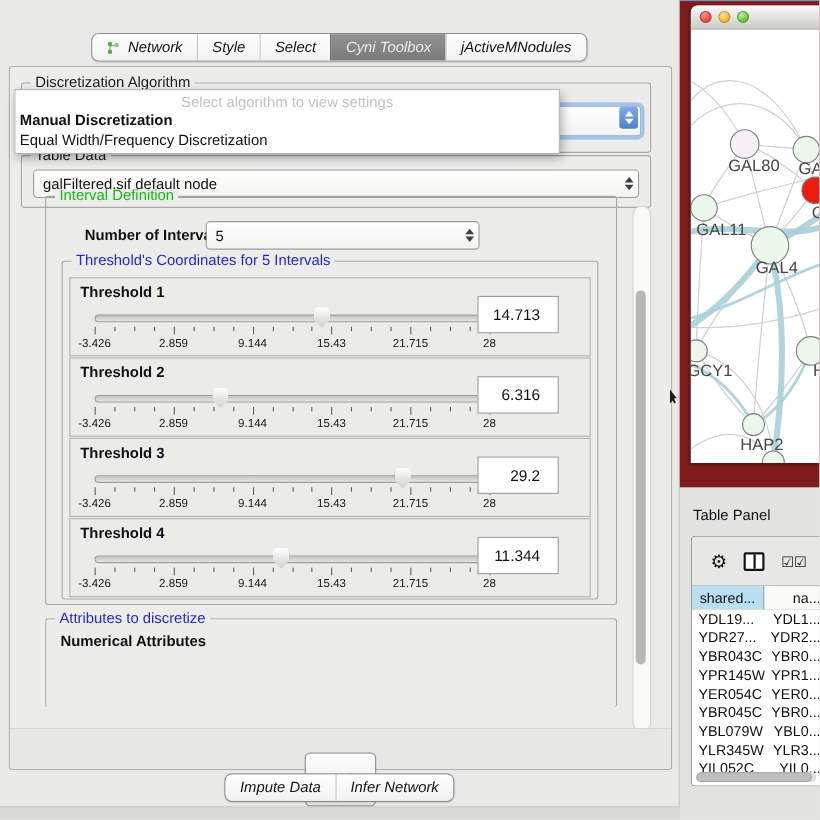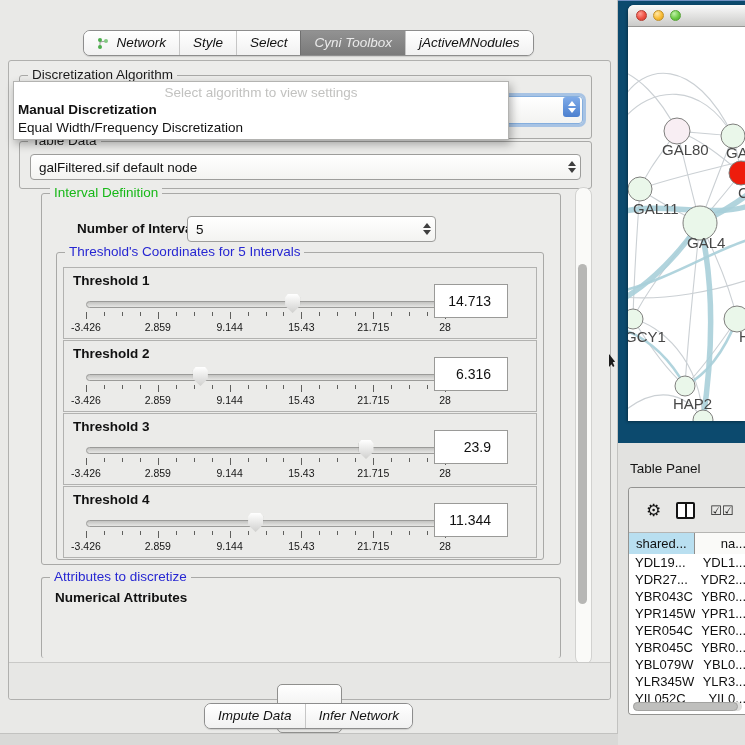--- a/index.html
+++ b/index.html
@@ -48,21 +48,21 @@
   .stepper.blue .up{border-bottom-color:#fff;}
   .stepper.blue .down{border-top-color:#fff;}
   
   .popup{position:absolute;left:4px;top:20px;width:494px;height:57px;background:#fff;z-index:30;
          border:1px solid #b3b3b1;box-shadow:2px 4px 9px rgba(0,0,0,.32);}
   .popup-hint{height:19px;line-height:21px;text-align:center;color:#c2c2c0;font-size:13.5px;}
   .popup-opt{height:18px;line-height:18px;padding-left:4px;font-size:13.5px;white-space:nowrap;}
   .td-group{left:10px;top:80px;right:18px;height:46px;}
   .td-combo{position:absolute;left:10px;right:10px;top:12px;height:24px;}
   
-  .scrollwrap{position:absolute;left:10px;top:126px;width:561px;height:476px;overflow:hidden;}
+  .scrollwrap{position:absolute;left:10px;top:111px;width:561px;height:476px;overflow:hidden;}
   .id-group{left:22px;top:6px;width:518px;height:370px;}
   .noi-label{position:absolute;left:35px;top:27px;font-size:13.5px;}
   .noi-combo{position:absolute;left:145px;top:22px;width:247px;height:24px;}
   .th-group{left:14px;top:58px;width:486px;height:306px;}
   .t-row{position:absolute;left:6px;right:6px;height:70px;background:#ebebe9;border:1px solid #b2b2b0;}
   .t-label{position:absolute;left:9px;top:5px;font-size:13.5px;}
   .slider{position:absolute;left:22px;top:30px;width:360px;height:36px;}
   .track{position:absolute;top:3px;left:0;right:0;height:5px;border:1px solid #9b9b99;border-radius:4px;
          background:linear-gradient(#c3c3c1,#e6e6e4);}
   .thumb{position:absolute;top:-4px;width:15px;height:19px;
@@ -88,21 +88,21 @@
   .vscrollbar{position:absolute;right:18px;top:126px;width:15px;height:476px;background:#fafaf8;
               border:1px solid #d2d2d0;border-radius:8px;}
   .vthumb{position:absolute;left:2px;top:76px;width:9px;height:340px;background:#b7b7b5;border-radius:5px;}
   
   .apply-bar{position:absolute;left:0;right:0;bottom:0;height:36px;background:#e7e7e5;
              border-top:1px solid #c9c9c7;border-radius:0 0 3px 3px;text-align:center;}
   .apply-btn{margin-top:21px;padding:16px 15px;font-size:13.5px;font-family:"Liberation Sans",sans-serif;
              background:linear-gradient(#ffffff,#e3e3e1);border:1px solid #8f8f8d;border-radius:5px;}
   
   #right-col{position:absolute;left:618px;top:0;width:127px;height:745px;background:#e2e2e0;}
-  #net-frame{position:absolute;left:0;top:0;width:127px;height:442px;background:#0c4a6e;
+  #net-frame{position:absolute;left:0;top:0;width:127px;height:442px;background:#7f1d1d;
              border-top:1px solid #7191c2;}
   #mac-window{position:absolute;left:10px;top:4px;width:117px;height:416px;background:#fff;
               border-radius:6px 0 0 0;overflow:hidden;box-shadow:-1px 1px 3px rgba(0,0,0,.35);}
   .mac-titlebar{height:21px;background:linear-gradient(#fafafa,#cbcbc9);border-bottom:1px solid #979795;
                 display:flex;align-items:center;gap:6px;padding-left:8px;}
   .light{width:11px;height:11px;border-radius:50%;display:inline-block;box-sizing:border-box;}
   .light.red{background:radial-gradient(circle at 35% 30%,#ff9d94,#ee5044 55%,#c93931);border:1px solid #b33b30;}
   .light.yellow{background:radial-gradient(circle at 35% 30%,#ffe7a8,#f9bc36 55%,#d79a22);border:1px solid #c0902a;}
   .light.green{background:radial-gradient(circle at 35% 30%,#c0f0a8,#6ecb47 55%,#4aa32c);border:1px solid #57a238;}
   #net-canvas{display:block;width:117px;height:394px;background:#fff;}
@@ -322,21 +322,21 @@
                     </div>
       <div class="tick-labels">
                       <span class="tick-label" style="left: 0px;">-3.426</span>
                       <span class="tick-label" style="left: 71.8px;">2.859</span>
                       <span class="tick-label" style="left: 143.6px;">9.144</span>
                       <span class="tick-label" style="left: 215.4px;">15.43</span>
                       <span class="tick-label" style="left: 287.2px;">21.715</span>
                       <span class="tick-label" style="left: 359px;">28</span>
                     </div>
     </div>
-    <div class="t-value">23.9</div>
+    <div class="t-value">29.2</div>
   </div>
                 <div class="t-row" style="top: 233px;">
     <div class="t-label bold">Threshold 4</div>
     <div class="slider">
       <div class="track"></div>
       <div class="thumb" style="left: 162.1px;"></div>
       <div class="ticks">
                       <span class="tick major" style="left: 0px;"></span>
                       <span class="tick" style="left: 17.9px;"></span>
                       <span class="tick" style="left: 35.9px;"></span>

